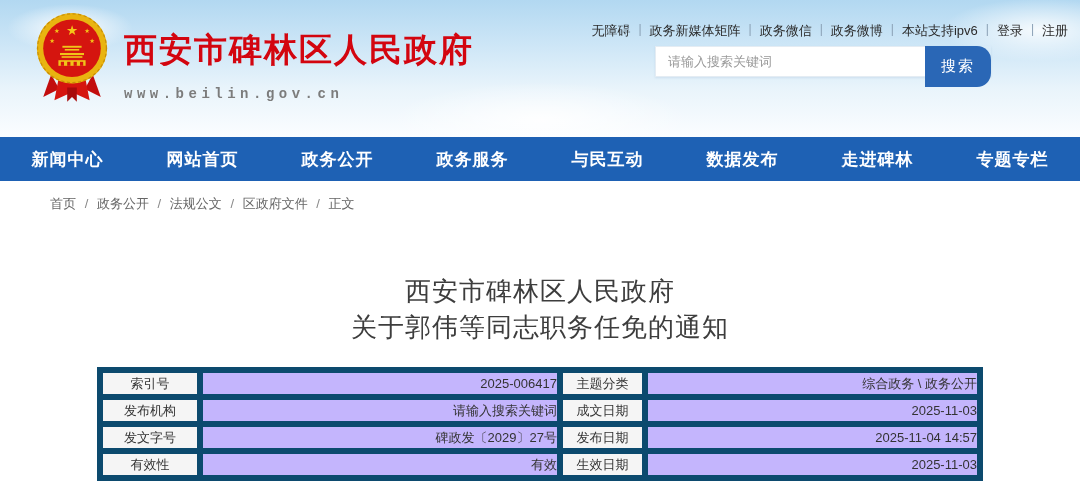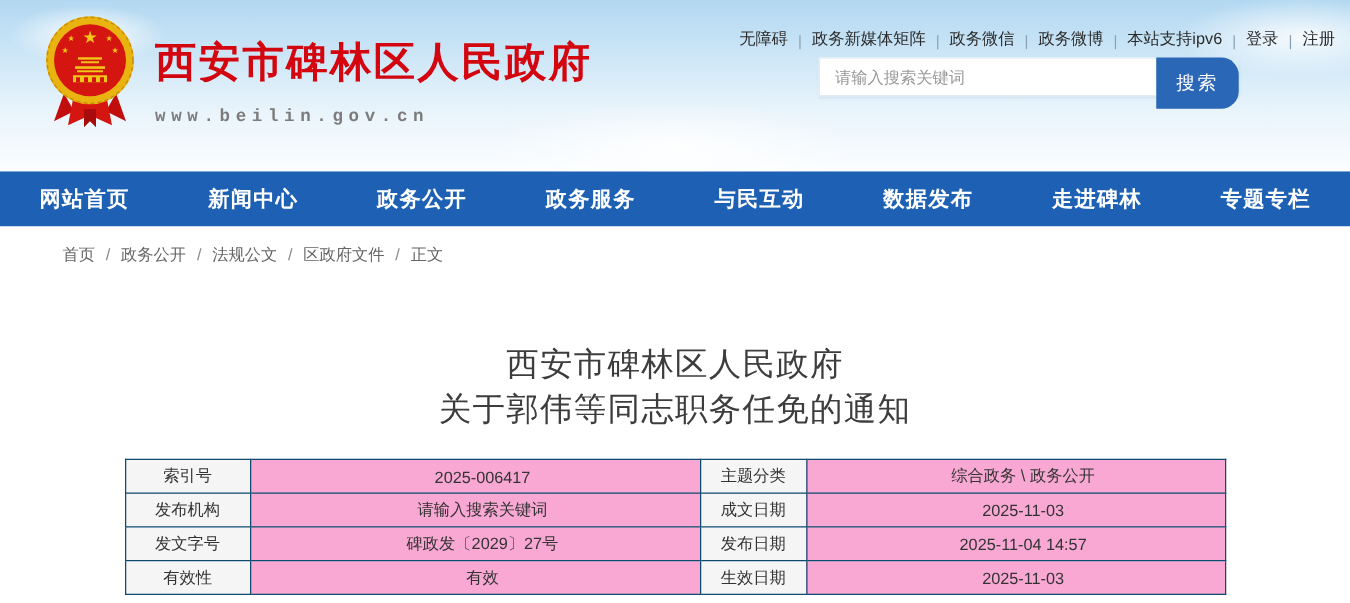--- a/index.html
+++ b/index.html
@@ -26,21 +26,21 @@
   .site-name {
     color:#d3050f; font-size:33px; font-weight:bold; letter-spacing:2px;
     line-height:40px; margin-top:18px; white-space:nowrap;
   }
   .site-url {
     color:#7c7c7c; font-size:14px; font-weight:bold; letter-spacing:4.5px; margin-top:16px;font-family:Liberation Mono, monospace;
   }
 
   .top-links {
     position:absolute; top:22px; right:12px;
-    display:flex; align-items:flex-end; font-size:13px; color:#2b2b2b; white-space:nowrap;
+    display:flex; align-items:flex-start; font-size:13px; color:#2b2b2b; white-space:nowrap;
   }
   .top-links a { color:#2b2b2b; text-decoration:none; cursor:pointer; }
   .top-links .sep { color:#8aa0b5; margin:0 8px; font-size:12px; }
 
   .search-bar {
     position:absolute; top:46px; left:655px; width:336px; height:31px;
     display:flex; box-shadow:0 1px 2px rgba(90,130,170,.15);
   }
   .search-bar input {
     flex:1; height:31px; border:1px solid #e4ecf3; border-right:none; background:#fff;
@@ -73,23 +73,23 @@
 
   
   .doc-title {
     margin-top:60px; text-align:center; color:#3d3d3d;
     font-size:26px; font-weight:500; line-height:36px; letter-spacing:1px;
   }
   .meta-table {
     width:880px; margin:22px auto 0; border-collapse:collapse; table-layout:fixed;
     font-size:13px; color:#333;
   }
-  .meta-table td { border:1px solid #0c4a6e; height:27px; padding:0; }
+  .meta-table td { border:6px solid #0c4a6e; height:27px; padding:0; }
   .meta-table td.lbl { background:#f5f5f5; text-align:center; color:#333; }
-  .meta-table td.val { background:#f9a8d4; padding-left:12px; text-align:center; }
+  .meta-table td.val { background:#c4b5fd; padding-left:12px; text-align:right; }
   .col-l1 { width:100px; } .col-v1 { width:360px; }
   .col-l2 { width:85px; }  .col-v2 { width:335px; }
 </style>
 </head>
 <body>
 
 <div class="page">
 
   <header class="site-header">
 
@@ -146,22 +146,22 @@
       <a>注册</a>
     </div>
 
     <div class="search-bar">
       <input type="text" placeholder="请输入搜索关键词" style="">
       <button class="search-btn">搜索</button>
     </div>
   </header>
 
   <nav class="main-nav">
+    <a class="nav-item">新闻中心</a>
     <a class="nav-item">网站首页</a>
-    <a class="nav-item">新闻中心</a>
     <a class="nav-item">政务公开</a>
     <a class="nav-item">政务服务</a>
     <a class="nav-item">与民互动</a>
     <a class="nav-item">数据发布</a>
     <a class="nav-item">走进碑林</a>
     <a class="nav-item">专题专栏</a>
   </nav>
 
   <div class="breadcrumb">
     <a>首页</a>

